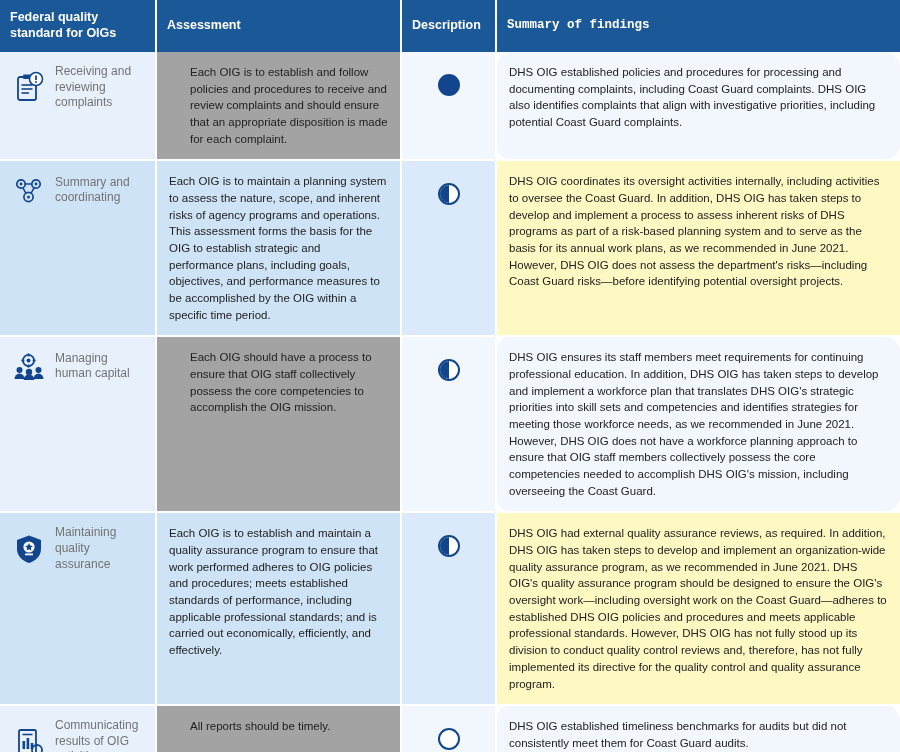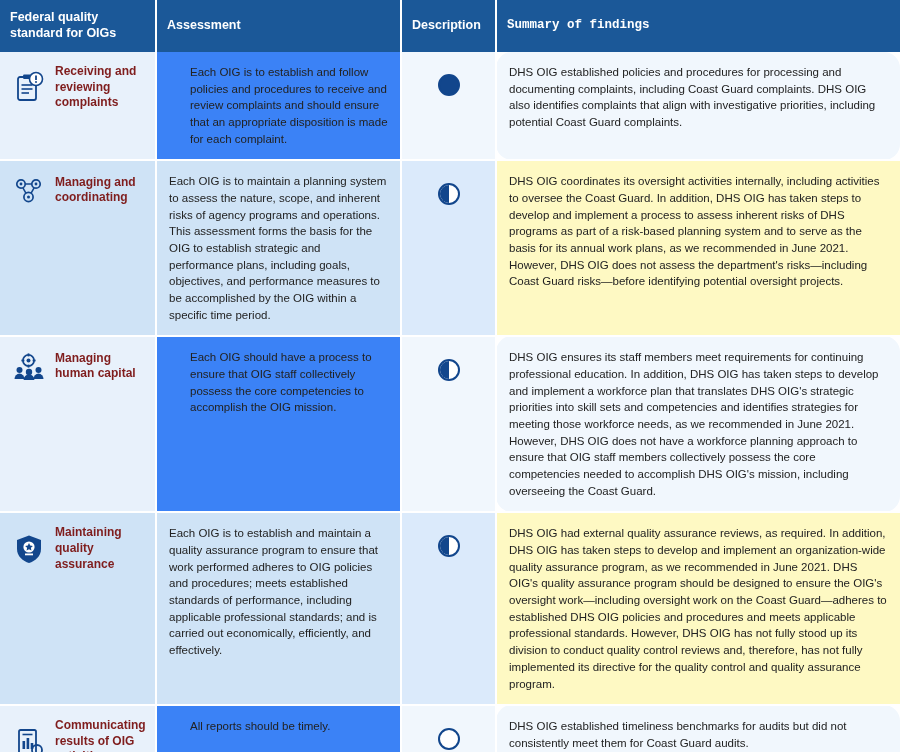--- a/index.html
+++ b/index.html
@@ -47,42 +47,42 @@
 
   
   .col-std  { width: 156px; }
   .col-desc { width: 245px; }
   .col-ass  { width: 95px; }
   .col-find { width: 404px; }
 
   
   tr.band-a td { background: #ffffff; }
   tr.band-a td.c-std { background: #e8f1fb; }
-  tr.band-a td.c-desc { background: #3b82f6; padding-left: 33px; }
+  tr.band-a td.c-desc { background: #a3a3a3; padding-left: 33px; }
   tr.band-a td.c-ass { background: #f1f7fd; }
   tr.band-a td.c-find { background: #f1f7fd; border-radius: 16px; }
 
   tr.band-b td.c-std { background: #cfe3f6; }
   tr.band-b td.c-desc { background: #cfe3f6; margin-top: 40px; }
   tr.band-b td.c-ass { background: #dbeafb; }
   tr.band-b td.c-find { background: #fef9c3; }
 
   td.c-std {
     vertical-align: middle;
     padding-left: 10px;
   }
   .std-cell {
     display: flex;
     align-items: center;
     gap: 9px;
   }
   .std-label {
     font-size: 12px;
-    font-weight: bold;
-    color: #7f1d1d;
+    font-weight: normal;
+    color: #737373;
     line-height: 1.3;
   }
   .std-icon {
     flex: 0 0 34px;
     width: 34px;
     height: 34px;
     display: block;
   }
   td.c-ass {
     text-align: center;
@@ -182,21 +182,21 @@
                 <circle cx="9" cy="11" r="1.4" fill="#12468c"></circle>
                 <circle cx="24" cy="11" r="4.2" fill="none" stroke="#12468c" stroke-width="1.7"></circle>
                 <circle cx="24" cy="11" r="1.4" fill="#12468c"></circle>
                 <circle cx="16.5" cy="24" r="4.6" fill="none" stroke="#12468c" stroke-width="1.7"></circle>
                 <circle cx="16.5" cy="24" r="1.5" fill="#12468c"></circle>
                 <line x1="13.3" y1="11" x2="19.7" y2="11" stroke="#12468c" stroke-width="1.5"></line>
                 <line x1="10.8" y1="14.6" x2="14" y2="20.4" stroke="#12468c" stroke-width="1.5"></line>
                 <line x1="22.2" y1="14.6" x2="19" y2="20.4" stroke="#12468c" stroke-width="1.5"></line>
               </svg>
             </span>
-            <span class="std-label">Managing and coordinating</span>
+            <span class="std-label">Summary and coordinating</span>
           </div>
         </td>
         <td class="c-desc">Each OIG is to maintain a planning system to assess the nature, scope, and inherent risks of agency programs and operations. This assessment forms the basis for the OIG to establish strategic and performance plans, including goals, objectives, and performance measures to be accomplished by the OIG within a specific time period.</td>
         <td class="c-ass">
           <div class="assess-wrap">
             <span class="circ half"></span>
           </div>
         </td>
         <td class="c-find">DHS OIG coordinates its oversight activities internally, including activities to oversee the Coast Guard. In addition, DHS OIG has taken steps to develop and implement a process to assess inherent risks of DHS programs as part of a risk-based planning system and to serve as the basis for its annual work plans, as we recommended in June 2021. However, DHS OIG does not assess the department's risks—including Coast Guard risks—before identifying potential oversight projects.</td>
       </tr>

